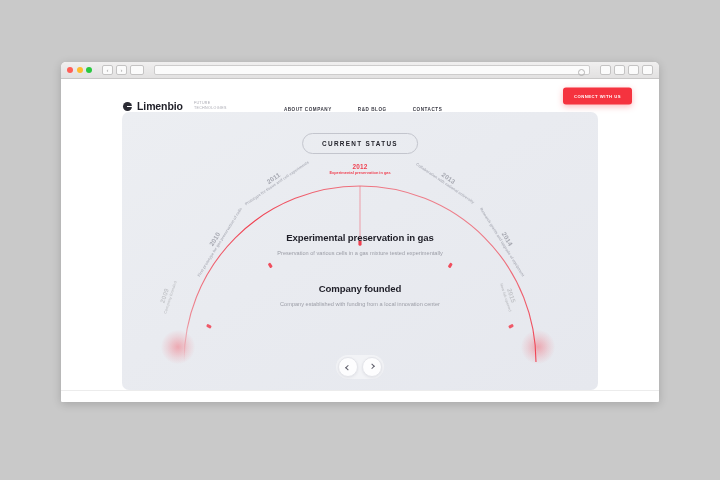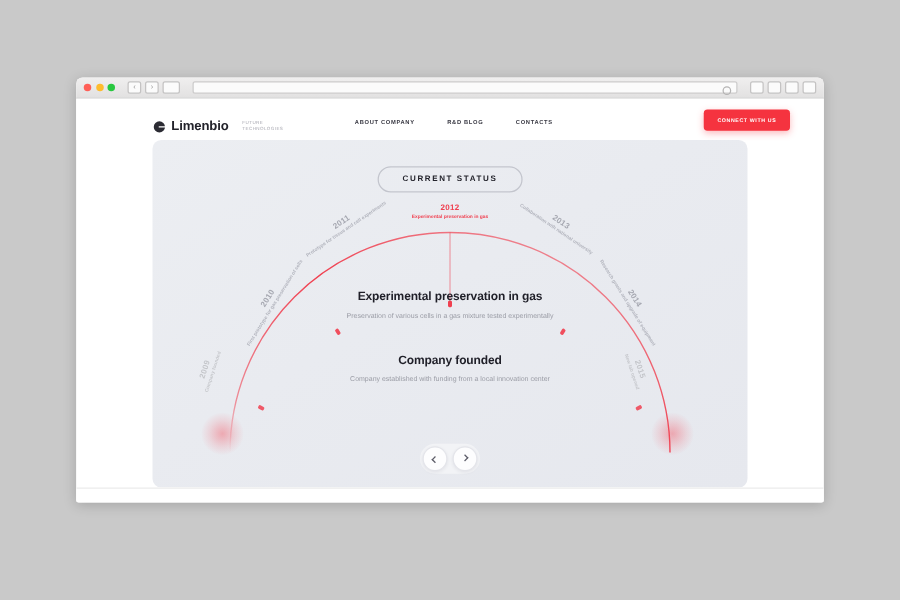--- a/index.html
+++ b/index.html
@@ -64,21 +64,21 @@
     border-radius: 50%;
   }
   .chrome-right { display: flex; gap: 3px; }
 
   
   .page { position: relative; height: 323px; background: #fff; }
 
   .site-header {
     height: 33px;
     display: flex;
-    align-items: flex-start;
+    align-items: flex-end;
     padding: 16px 0 0 62px;
     position: relative;
     background: #fff;
   }
   .brand { display: flex; align-items: center; gap: 5px; }
   .brand-mark {
     width: 9px; height: 9px;
     border-radius: 50%;
     background: #2b2b33;
     position: relative;

